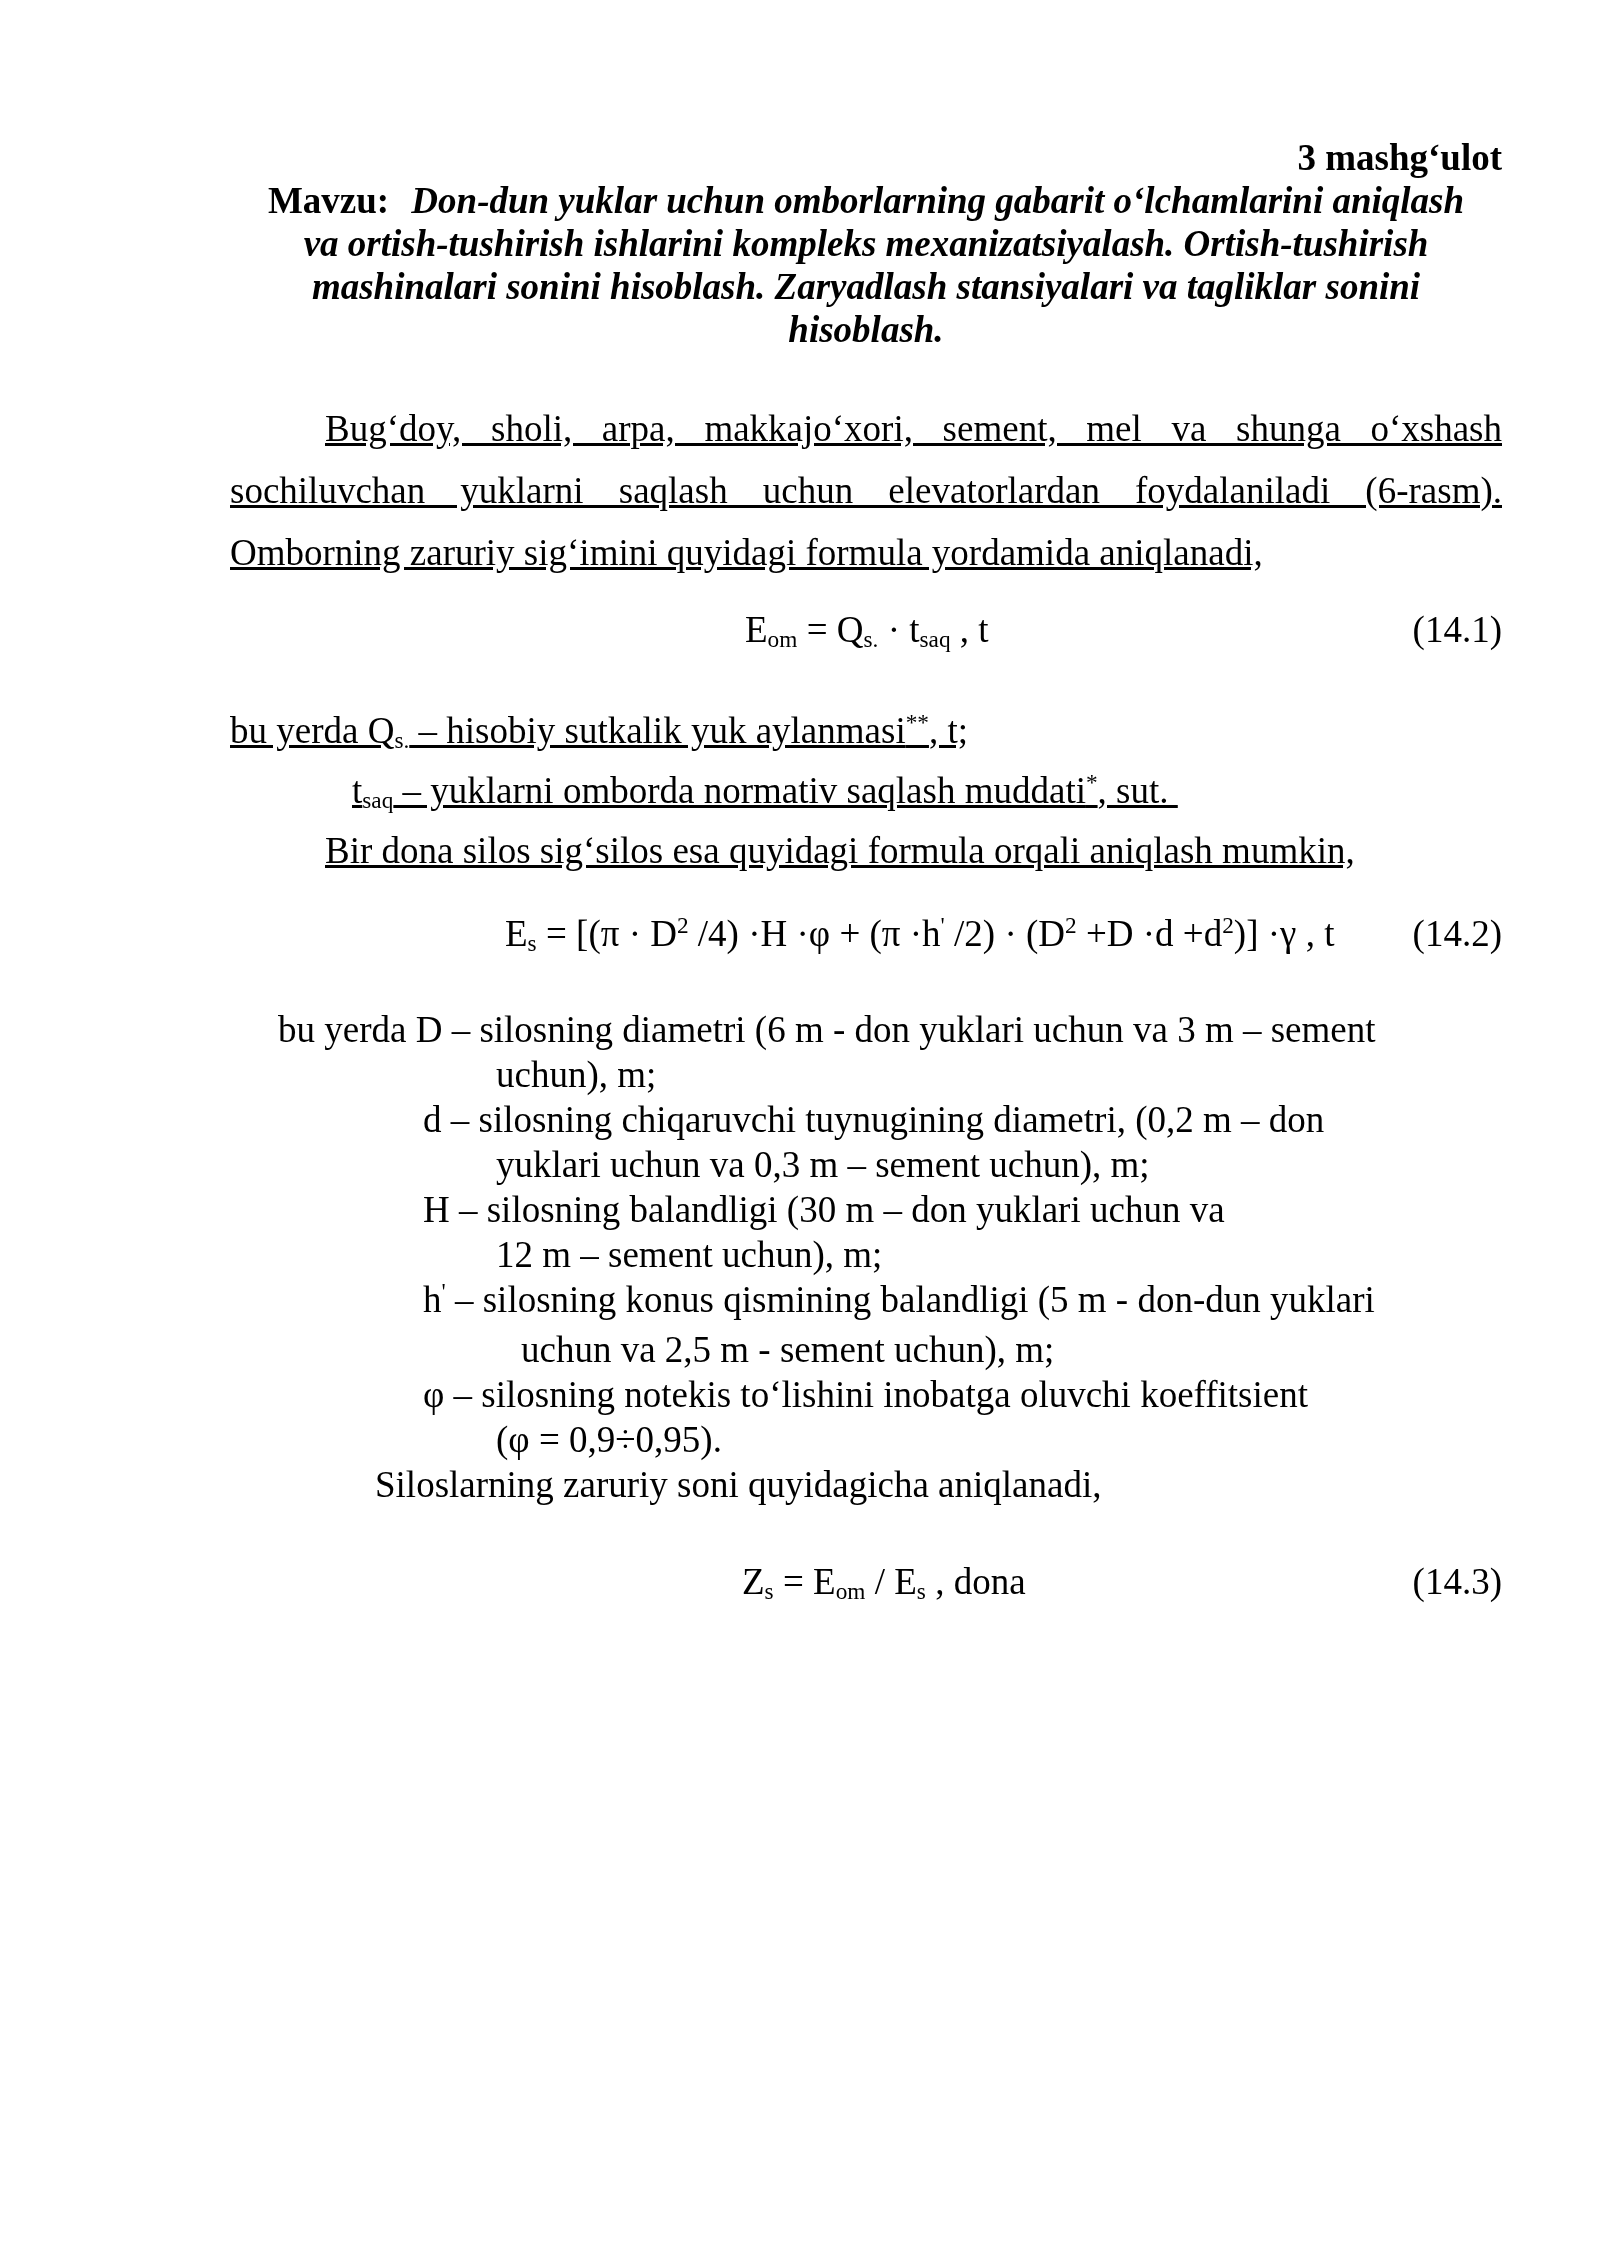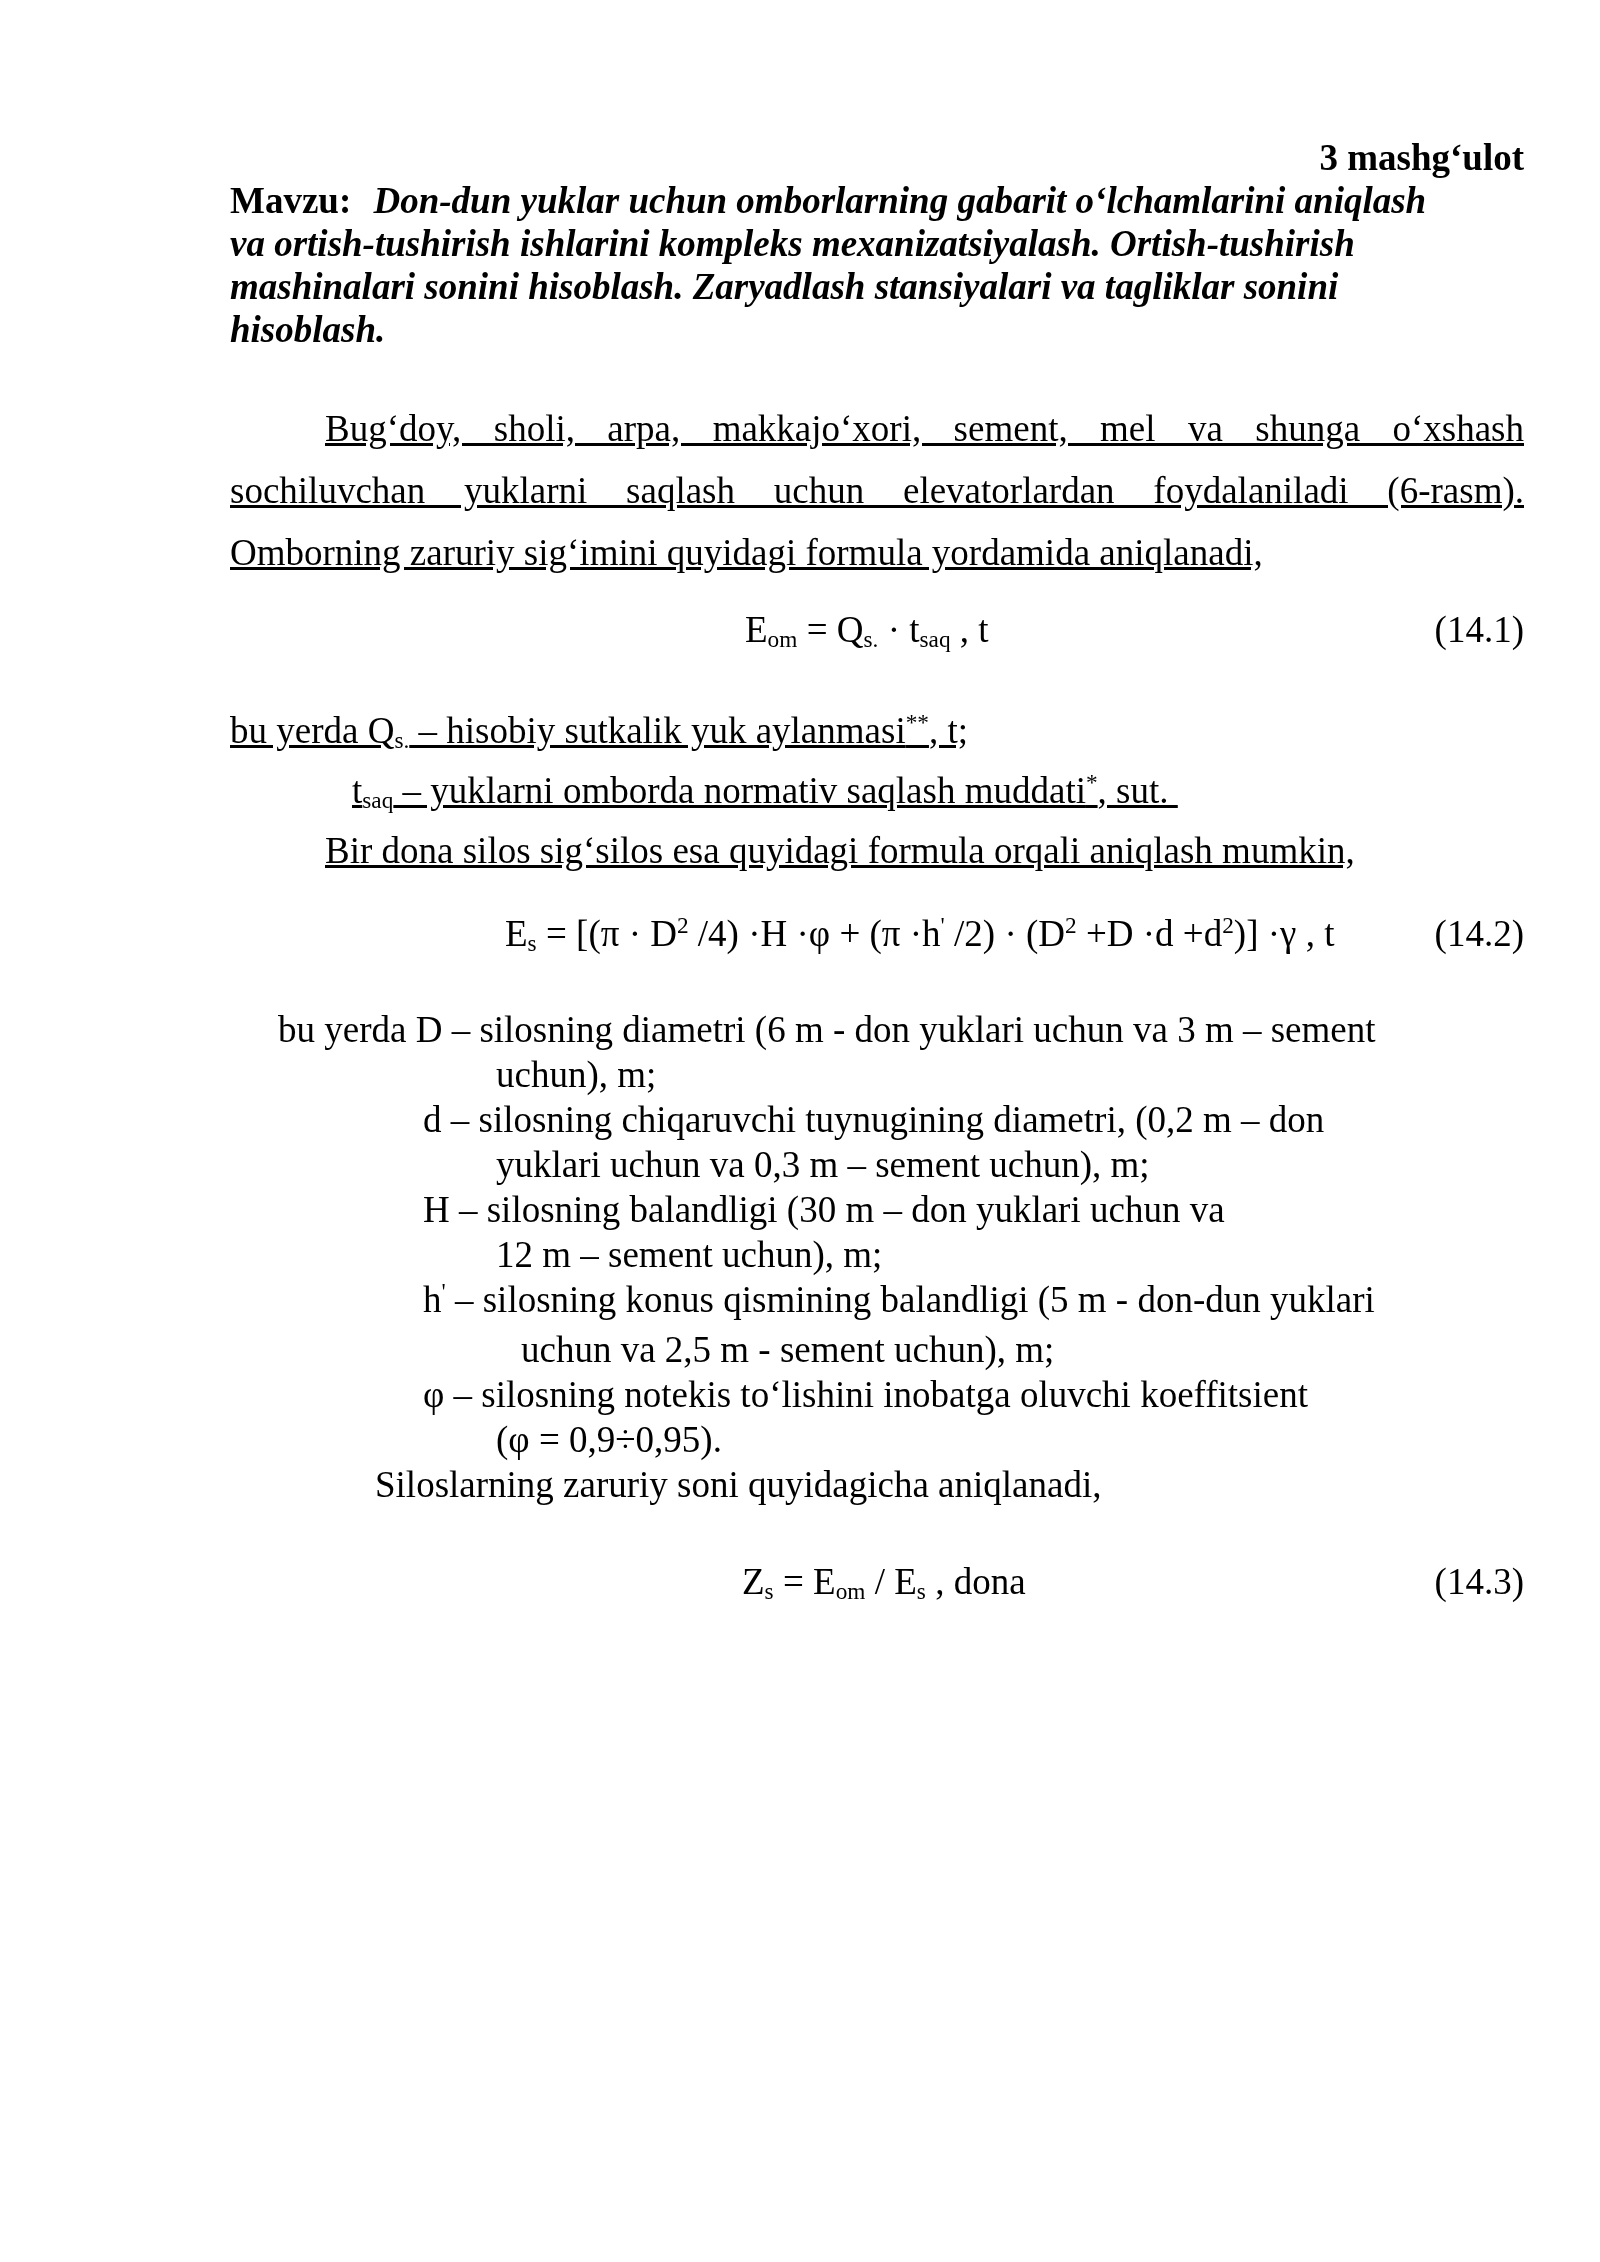--- a/index.html
+++ b/index.html
@@ -7,30 +7,30 @@
     width: 1600px; height: 2262px;
     background: #ffffff;
     font-family: "Liberation Serif", "DejaVu Serif", serif;
     font-size: 37px;
     color: #000000;
     overflow: hidden;
   }
   #page {
     box-sizing: border-box;
     width: 1600px; height: 2262px;
-    padding: 136px 76px 0 230px;
+    padding: 136px 98px 0 230px;
   }
   .title-line {
     text-align: right;
     font-weight: bold;
     line-height: 43px;
     white-space: nowrap;
   }
   .topic-line {
-    text-align: left;
+    text-align: center;
     font-weight: bold;
     font-style: italic;
     line-height: 43px;
     white-space: nowrap;
   }
   .topic-label { font-style: normal; margin-right: 0.6em; }
 
   .intro { margin-top: 47px; }
   .intro-line {
     line-height: 62px;

